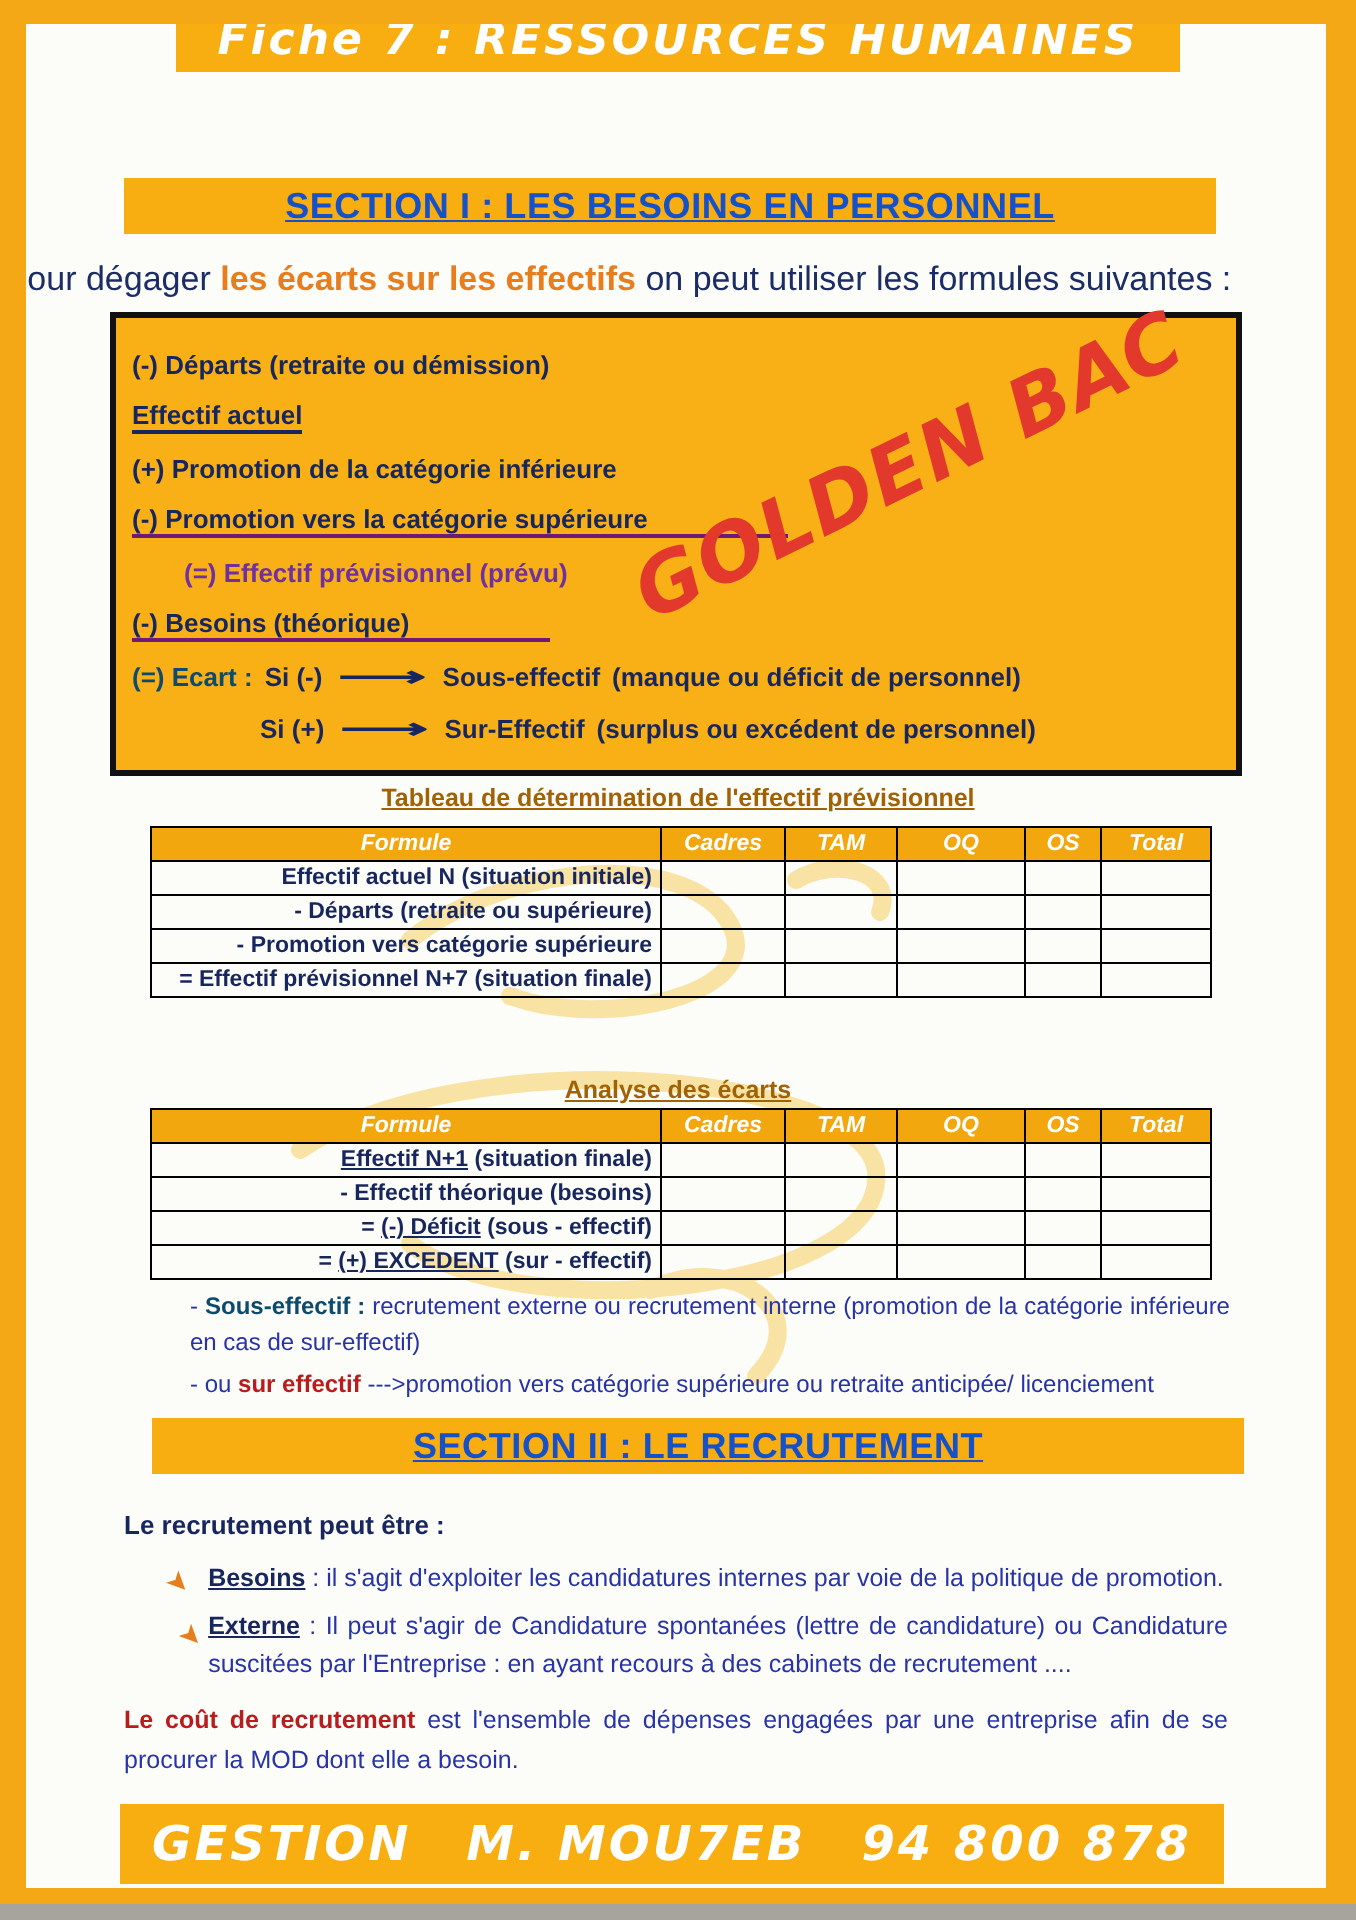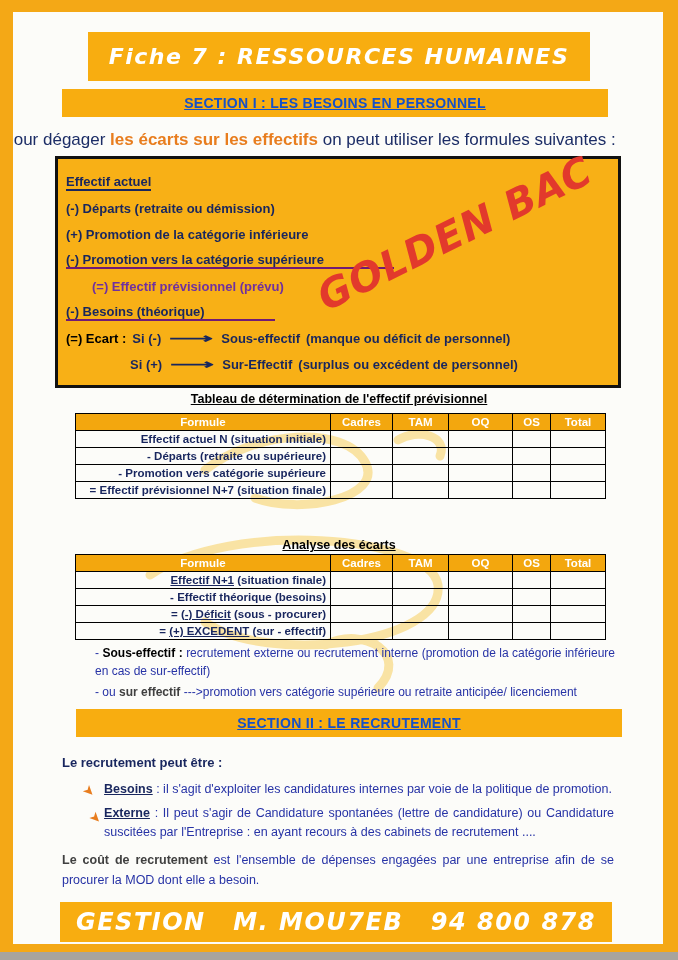--- a/index.html
+++ b/index.html
@@ -7,48 +7,48 @@
 body{position:relative;overflow:hidden;background:#a7a49e;font-family:"Liberation Sans",sans-serif}
 .page{position:absolute;left:0;top:0;width:678px;height:952px;background:#fcfcf9}
 .frame{position:absolute;background:#f4a816;z-index:4}
 .f-top{left:0;top:0;width:678px;height:12px}
 .f-left{left:0;top:0;width:13px;height:952px}
 .f-right{left:663px;top:0;width:15px;height:952px}
 .f-bottom{left:0;top:944px;width:678px;height:8px}
 .scribble{position:absolute;left:0;top:0;z-index:1}
 .banner{position:absolute;background:#f8ad10;display:flex;align-items:center;justify-content:center;z-index:2}
 .hand{font-family:"DejaVu Sans",sans-serif;font-style:italic;font-weight:bold;color:#fff;letter-spacing:1.5px;white-space:nowrap}
-.title-banner{left:88px;top:32px;width:502px;height:49px}
+.title-banner{left:88px;top:5px;width:502px;height:31px}
 .title-banner .hand{font-size:22px}
 .sec-banner{left:62px;top:89px;width:546px;height:28px}
 .sec2-banner{left:76px;top:709px;width:546px;height:28px}
-.section-title{color:#1551c8;font-weight:bold;font-size:14px;text-decoration:underline;letter-spacing:.3px}
+.section-title{color:#1551c8;font-weight:bold;font-size:18px;text-decoration:underline;letter-spacing:.3px}
 .intro{position:absolute;left:0;top:130px;width:618px;text-align:center;font-size:17px;color:#1c2d66;z-index:2}
 .hl{color:#e87d1e;font-weight:bold}
 .fbox{position:absolute;left:55px;top:156px;width:566px;height:232px;background:#f8b016;border:3px solid #111;padding:10px 8px;z-index:2;color:#18265e;font-weight:bold;font-size:13px}
 .fline{height:26px;display:flex;align-items:center;gap:6px;white-space:nowrap}
 .ul{border-bottom:2px solid #18265e}
 .ulx{border-bottom:2px solid #701a75;padding-right:70px}
 .ind1{padding-left:26px}
 .ind2{padding-left:64px}
 .purple{color:#7030a0}
-.orange{color:#000000}
+.orange{color:#0c4a6e}
 .arrow{display:inline-block;transform:scaleX(2.2);font-weight:bold;margin:0 14px;font-size:14px}
 .red-wm{position:absolute;left:320px;top:276px;z-index:3;color:#e2392c;font-size:40px;font-weight:bold;font-style:italic;letter-spacing:1px;transform:rotate(-26deg);transform-origin:0 50%;font-family:"DejaVu Sans",sans-serif;white-space:nowrap}
-.tbl-title{position:absolute;left:0;width:678px;text-align:center;color:#000000;font-weight:bold;font-size:12.5px;text-decoration:underline;z-index:2}
+.tbl-title{position:absolute;left:0;width:678px;text-align:center;color:#a16207;font-weight:bold;font-size:12.5px;text-decoration:underline;z-index:2}
 .tt1{top:392px}.tt2{top:538px}
 table.grid{position:absolute;left:75px;width:530px;border-collapse:collapse;table-layout:fixed;z-index:2}
 .g1{top:413px}.g2{top:554px}
-.grid th{background:#f3a70e;color:#fff;font-weight:bold;font-size:11.5px;border:1px solid #000;height:17px;padding:0 2px}
+.grid th{background:#f3a70e;color:#fff;font-weight:bold;font-style:italic;font-size:11.5px;border:1px solid #000;height:17px;padding:0 2px}
 .grid td{border:1px solid #000;height:17px;padding:0 4px;font-size:11.5px;font-weight:bold;color:#18265e;background:transparent;text-align:right;vertical-align:middle}
 .tdu{text-decoration:underline}
 .note{position:absolute;left:95px;width:520px;font-size:12px;color:#2733a6;text-align:justify;line-height:1.5;z-index:2}
 .n1{top:644px}.n2{top:683px}
 .b{font-weight:bold}
-.navy{color:#404040}
+.navy{color:#b91c1c}
 .s2-lead{position:absolute;left:62px;top:755px;font-size:13px;font-weight:bold;color:#18265e;z-index:2}
 .bullet{position:absolute;left:84px;width:530px;display:flex;gap:10px;font-size:12.5px;color:#2733a6;z-index:2;line-height:1.55}
 .b1{top:780px}.b2{top:804px}
 .bicon{color:#e87d1e;font-size:12px;transform:rotate(45deg);flex:0 0 auto;margin-top:2px;font-weight:bold}
 .btxt{flex:1;text-align:justify}
 .bterm{color:#18265e;font-weight:bold;text-decoration:underline}
 .para{position:absolute;left:62px;top:850px;width:552px;font-size:12.5px;color:#2733a6;text-align:justify;line-height:1.6;z-index:2}
 .footer-banner{left:60px;top:902px;width:552px;height:40px;justify-content:space-between;padding:17px 16px}
 .footer-banner .hand{font-size:24px}
 </style>
@@ -76,24 +76,24 @@
   </div>
 
   <div class="banner sec-banner">
     <span class="section-title">SECTION I : LES BESOINS EN PERSONNEL</span>
   </div>
 
   <div class="intro"><span>Pour dégager </span><span class="hl">les écarts sur les effectifs</span><span> on peut utiliser les formules suivantes :</span></div>
 
   <div class="fbox">
     <div class="fline">
+        <span>(-) Départs (retraite ou démission)</span>
+      </div>
+    <div class="fline">
         <span class="ul">Effectif actuel</span>
-      </div>
-    <div class="fline">
-        <span>(-) Départs (retraite ou démission)</span>
       </div>
     <div class="fline">
         <span>(+) Promotion de la catégorie inférieure</span>
       </div>
     <div class="fline">
         <span class="ulx">(-) Promotion vers la catégorie supérieure</span>
       </div>
     <div class="fline ind1">
         <span class="purple">(=) Effectif prévisionnel (prévu)</span>
       </div>
@@ -206,21 +206,21 @@
         </tr>
       <tr>
           <td><span>- </span><span class="tdu"></span><span>Effectif théorique (besoins)</span></td>
           <td></td>
           <td></td>
           <td></td>
           <td></td>
           <td></td>
         </tr>
       <tr>
-          <td><span>= </span><span class="tdu">(-) Déficit</span><span> (sous - procurer)</span></td>
+          <td><span>= </span><span class="tdu">(-) Déficit</span><span> (sous - effectif)</span></td>
           <td></td>
           <td></td>
           <td></td>
           <td></td>
           <td></td>
         </tr>
       <tr>
           <td><span>= </span><span class="tdu">(+) EXCEDENT</span><span> (sur - effectif)</span></td>
           <td></td>
           <td></td>

